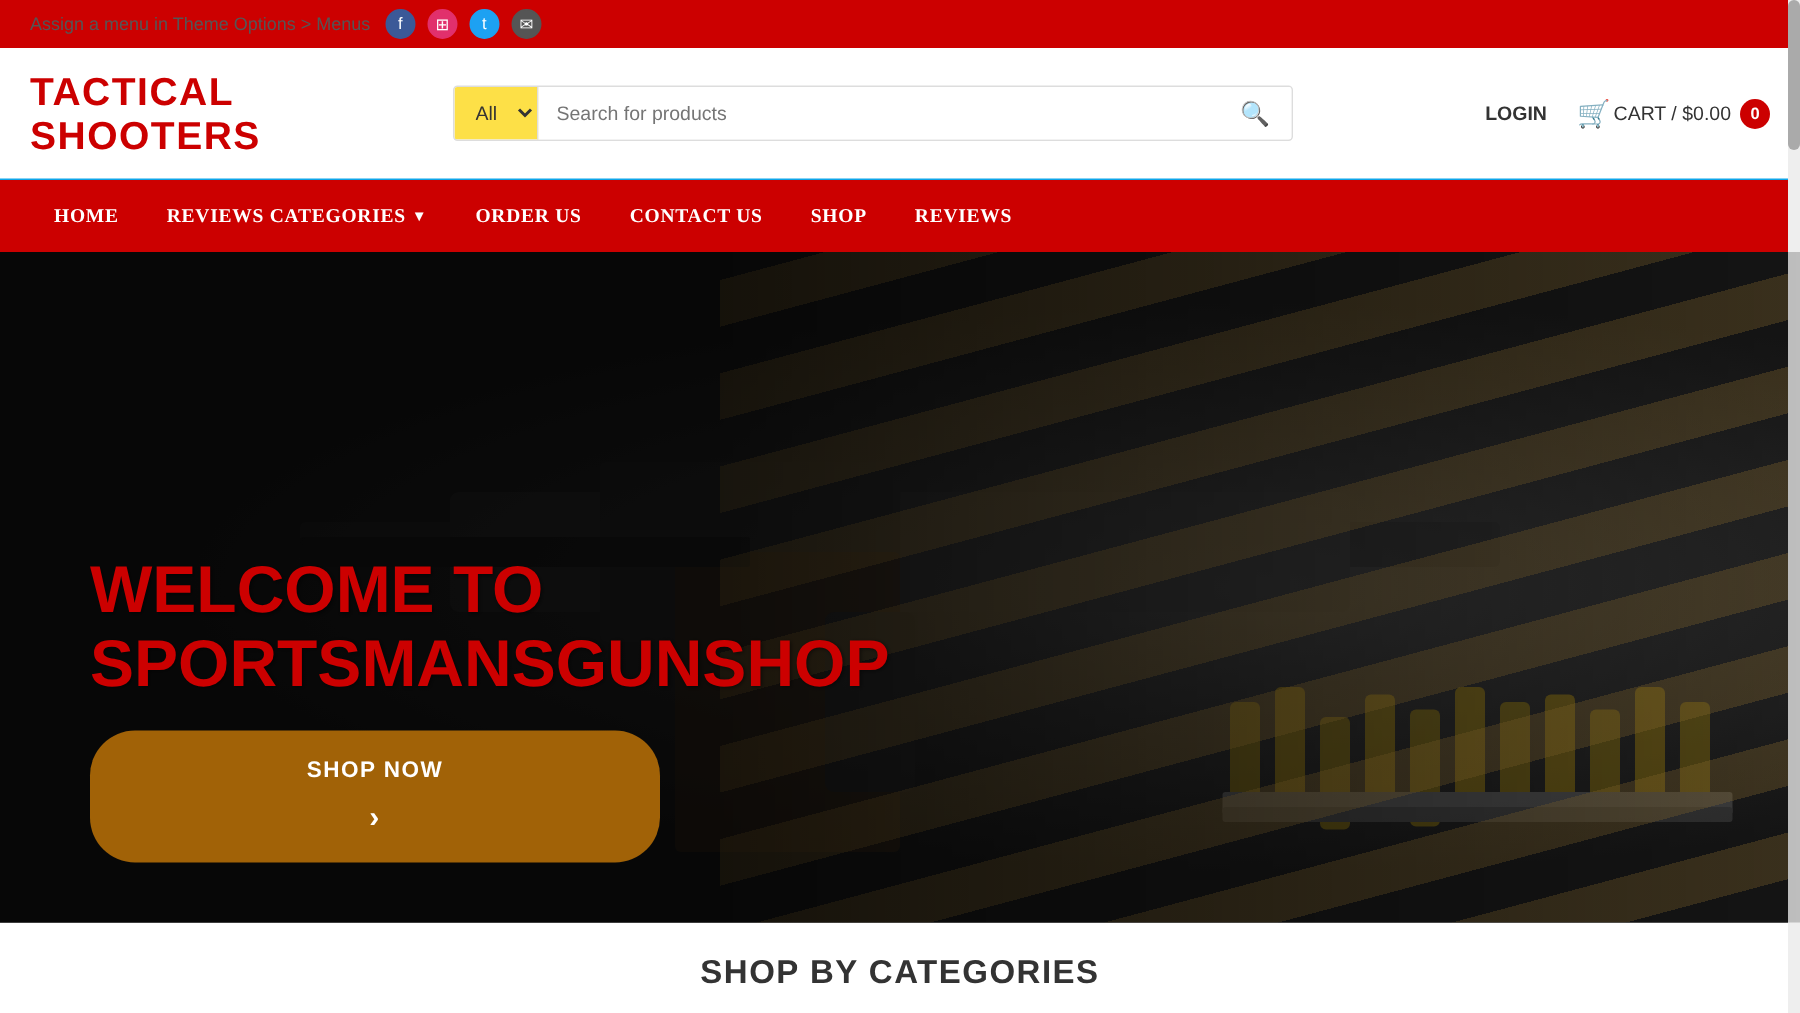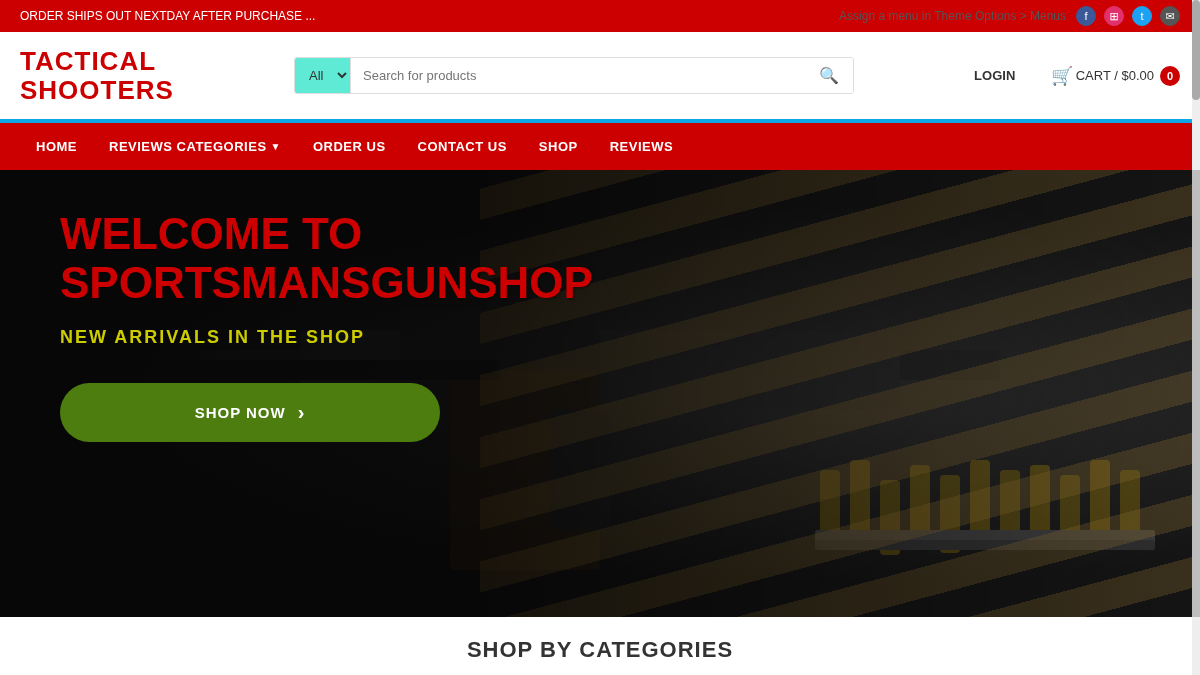--- a/index.html
+++ b/index.html
@@ -32,21 +32,21 @@
       cursor: pointer;
     }
 
     
     .header {
       background: white;
       padding: 15px 20px;
       display: flex;
       align-items: center;
       justify-content: space-between;
-      border-bottom: 4px solid #0ea5e9;
+      border-bottom: 1px solid #0ea5e9;
     }
     .logo {
       color: #cc0000;
       font-size: 26px;
       font-weight: 900;
       line-height: 1.1;
       text-transform: uppercase;
       letter-spacing: 1px;
     }
     .header-center {
@@ -57,21 +57,21 @@
       margin: 0 30px;
     }
     .search-wrapper {
       display: flex;
       width: 100%;
       border: 1px solid #ddd;
       border-radius: 3px;
       overflow: hidden;
     }
     .search-category-select {
-      background: #5eead4;
+      background: #fde047;
       border: none;
       border-right: 1px solid #ddd;
       padding: 0 10px;
       font-size: 13px;
       cursor: pointer;
       color: #333;
     }
     .search-input {
       flex: 1;
       border: none;
@@ -84,21 +84,21 @@
       background: white;
       border: none;
       padding: 0 14px;
       cursor: pointer;
       font-size: 16px;
       color: #555;
     }
     .header-right {
       display: flex;
       align-items: center;
-      gap: 36px;
+      gap: 20px;
     }
     .login-link {
       font-size: 13px;
       font-weight: bold;
       color: #333;
       text-decoration: none;
       cursor: pointer;
     }
     .cart-btn {
       display: flex;
@@ -136,34 +136,35 @@
       font-size: 13px;
       font-weight: bold;
       padding: 16px 16px;
       cursor: pointer;
       text-decoration: none;
       white-space: nowrap;
       letter-spacing: 0.5px;
       display: flex;
       align-items: center;
       gap: 4px;
+      font-family: Liberation Serif, serif;
     }
     .nav-chevron {
       font-size: 10px;
     }
 
     
     .hero {
       width: 1200px;
       height: 447px;
       background: #1a1a1a;
       position: relative;
       overflow: hidden;
       display: flex;
-      align-items: flex-start;
+      align-items: flex-end;
     }
     .hero-bg {
       position: absolute;
       top: 0; left: 0; right: 0; bottom: 0;
       background: linear-gradient(to right, rgba(0,0,0,0.7) 40%, rgba(0,0,0,0.2) 100%);
       z-index: 1;
     }
     
     .hero-image-sim {
       position: absolute;
@@ -205,35 +206,36 @@
     }
     .hero-subtitle {
       color: #cccc00;
       font-size: 18px;
       font-weight: bold;
       text-transform: uppercase;
       margin-bottom: 35px;
       letter-spacing: 2px;
     }
     .shop-now-btn {
-      background: #4d7c0f;
+      background: #a16207;
       color: white;
       border: none;
       padding: 18px 60px;
       font-size: 15px;
       font-weight: bold;
       text-transform: uppercase;
       letter-spacing: 1px;
       cursor: pointer;
       border-radius: 30px;
       display: inline-flex;
       align-items: center;
       gap: 12px;
       min-width: 380px;
       justify-content: center;
+      flex-direction: column;
     }
 
     
     .categories-section {
       padding: 20px;
       background: white;
     }
     .categories-title {
       font-size: 22px;
       font-weight: bold;
@@ -264,21 +266,20 @@
     .announcement-right {
       display: flex;
       align-items: center;
       gap: 10px;
     }
   </style>
 </head>
 <body>
 
 <div class="announcement-bar">
-  <span>ORDER SHIPS OUT NEXTDAY AFTER PURCHASE ...</span>
   <div class="announcement-right">
     <span style="color:#555; font-size:12px;">Assign a menu in Theme Options &gt; Menus</span>
     <div class="social-links">
       <div class="social-icon" style="background:#3b5998; border-color:#3b5998;">f</div>
       <div class="social-icon" style="background:#e1306c; border-color:#e1306c;">⊞</div>
       <div class="social-icon" style="background:#1da1f2; border-color:#1da1f2;">t</div>
       <div class="social-icon" style="background:#555; border-color:#555;">✉</div>
     </div>
   </div>
 </div>
@@ -354,21 +355,20 @@
         <rect x="815" y="370" width="340" height="10" rx="2" fill="#666"></rect>
       </g>
     </svg>
   </div>
   <div class="hero-bg"></div>
   <div class="hero-content">
     <div class="hero-title">
       <span>WELCOME TO</span><br>
       <span>SPORTSMANSGUNSHOP</span>
     </div>
-    <div class="hero-subtitle">NEW ARRIVALS IN THE SHOP</div>
     <button class="shop-now-btn">
       <span>SHOP NOW</span>
       <span style="font-size:20px;">›</span>
     </button>
   </div>
 </div>
 
 <div class="categories-section">
   <h2 class="categories-title">SHOP BY CATEGORIES</h2>
 </div>

